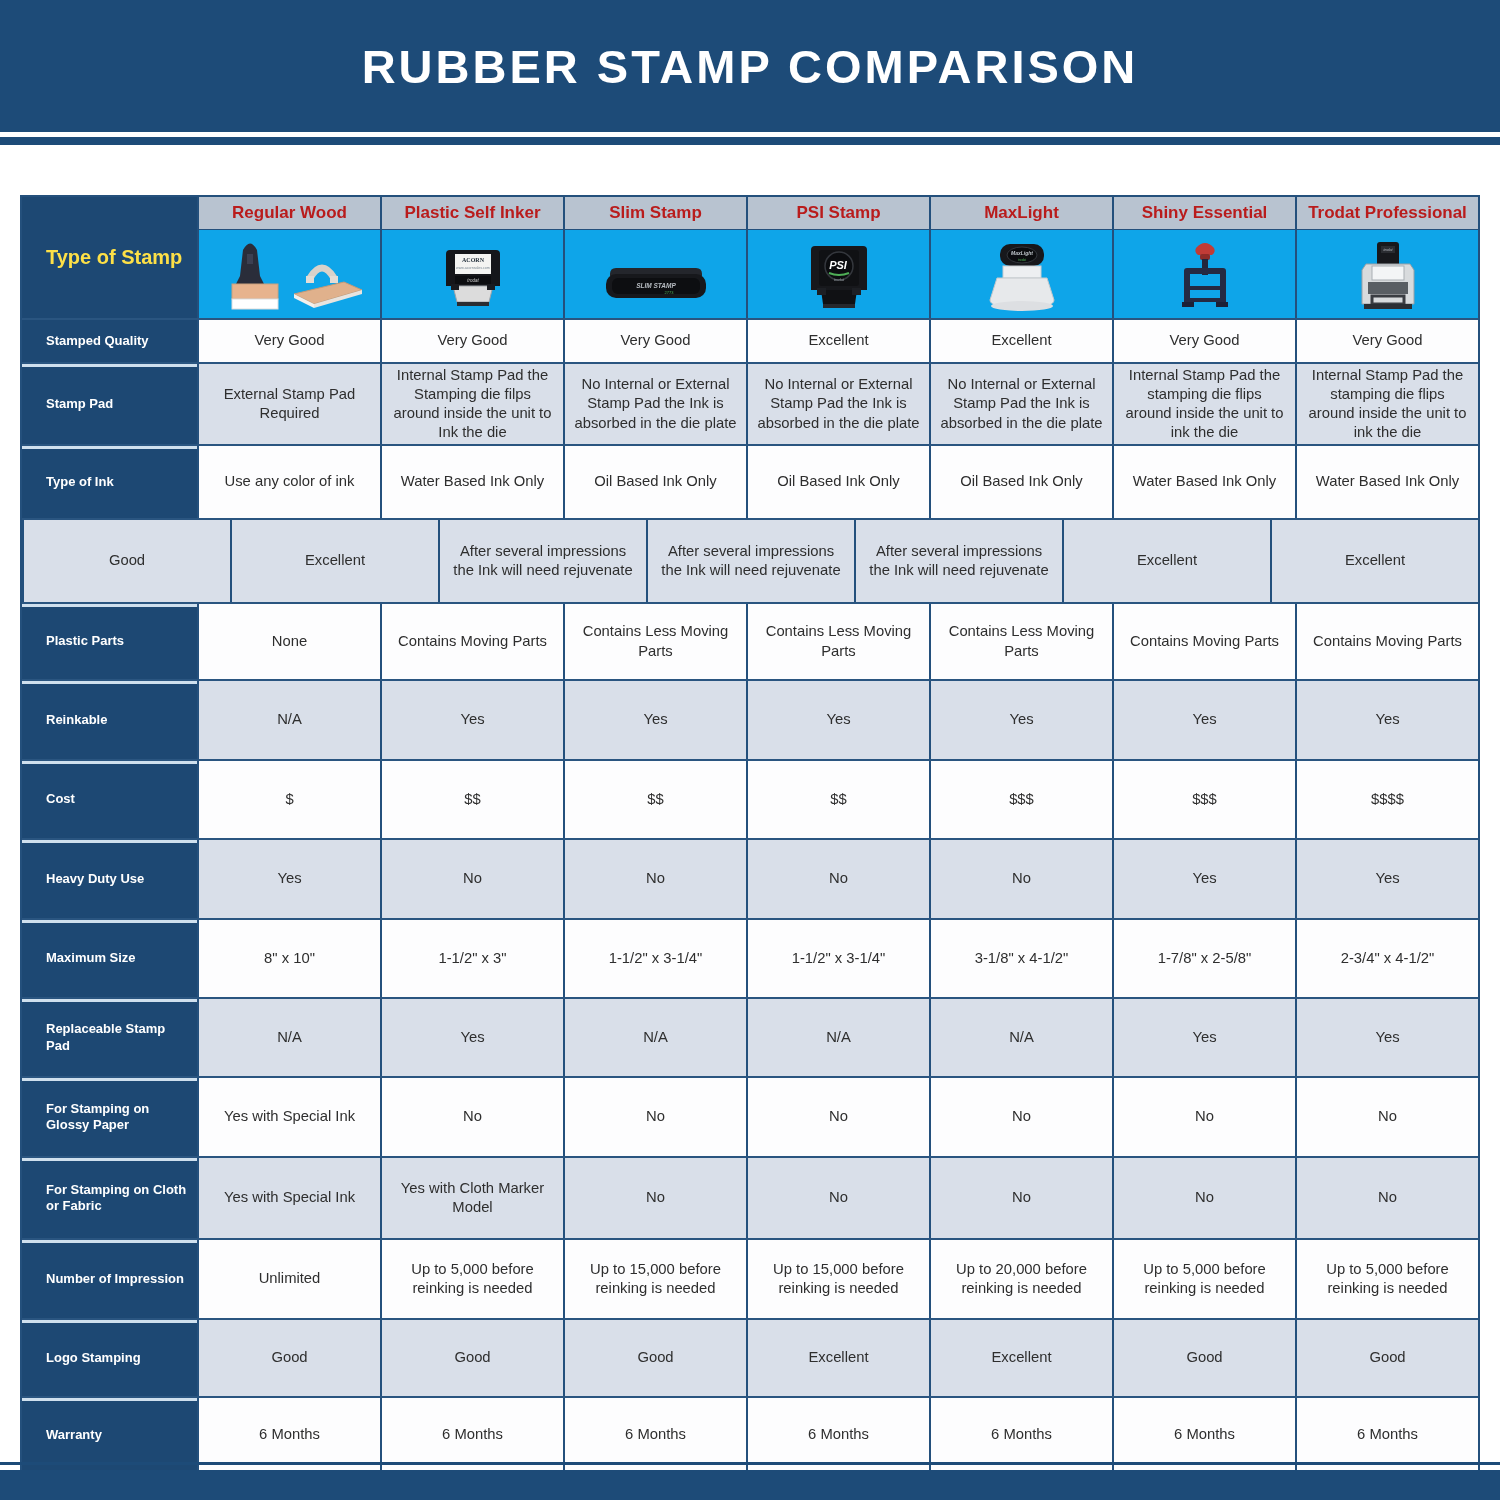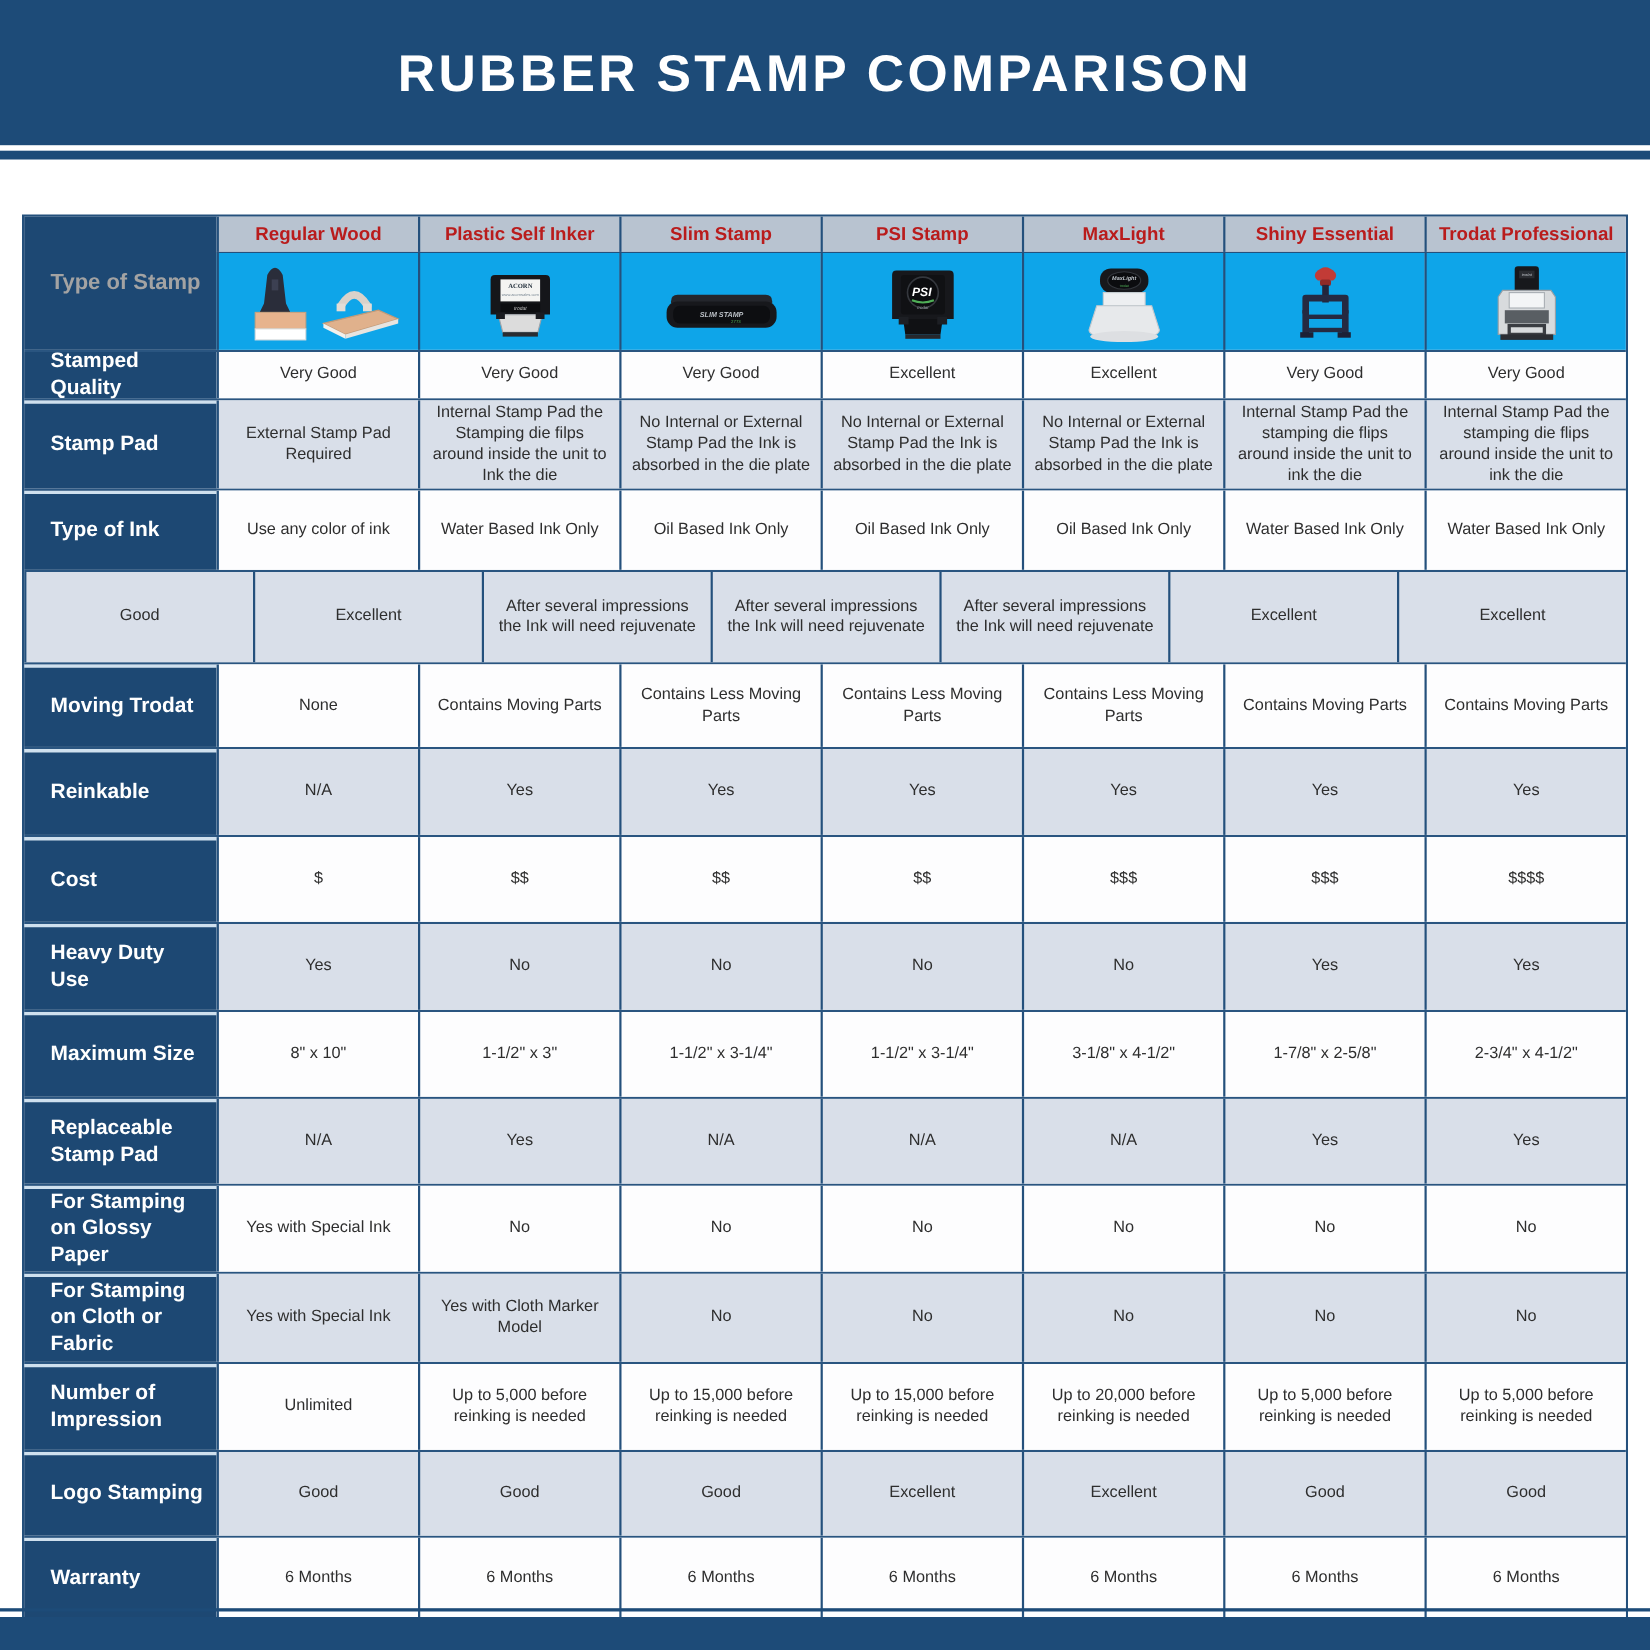--- a/index.html
+++ b/index.html
@@ -28,41 +28,41 @@
     position:absolute;left:0;top:1470px;width:1500px;height:30px;background:#1d4b78;
   }
   
   .cmp-table{
     position:absolute;left:20px;top:195px;width:1460px;
     border:2px solid #24507c;box-sizing:border-box;
     background:#ffffff;
   }
   .head-wrap{display:flex;}
   .corner-cell{
-    width:175px;flex:0 0 175px;background:#1d4873;color:#a3a3a3;
+    width:175px;flex:0 0 175px;background:#1d4873;color:#fde047;
     display:flex;align-items:center;box-sizing:border-box;
     padding-left:24px;font-weight:bold;font-size:20px;
   }
   .head-right{flex:1;display:flex;flex-direction:column;}
   .title-row{display:flex;height:32px;}
   .title-cell{
     flex:1;background:#b8c3d0;color:#b91c1c;font-weight:bold;font-size:17px;
     display:flex;align-items:center;justify-content:center;
     border-left:2px solid #24507c;box-sizing:border-box;
   }
   .img-row{display:flex;height:88px;border-top:1px solid #24507c;}
   .img-cell{
     flex:1;background:#0ea5e9;display:flex;align-items:center;justify-content:center;
     border-left:2px solid #24507c;box-sizing:border-box;
   }
   .data-row{display:flex;border-top:2px solid #2a5580;}
   .row-label{
     width:175px;flex:0 0 175px;background:#1d4873;color:#ffffff;
     display:flex;align-items:center;box-sizing:border-box;
-    padding:4px 10px 4px 24px;font-weight:bold;font-size:19px;line-height:1.25;
+    padding:4px 10px 4px 24px;font-weight:bold;font-size:13px;line-height:1.25;
   }
   .data-row + .data-row .row-label{box-shadow:inset 0 3px 0 #cfe0ee;}
   .data-cell{
     flex:1;display:flex;align-items:center;justify-content:center;text-align:center;
     border-left:2px solid #24507c;box-sizing:border-box;
     color:#2e2e2e;font-size:14.8px;line-height:1.3;padding:4px 9px;
   }
   .bg-white{background:#fdfdfe;}
   .bg-alt{background:#d9dfe9;}
   svg{display:block;}
@@ -223,21 +223,21 @@
       <div class="data-row" style="height: 82px;">
         <div class="data-cell bg-alt">Good</div>
         <div class="data-cell bg-alt">Excellent</div>
         <div class="data-cell bg-alt">After several impressions the Ink will need rejuvenate</div>
         <div class="data-cell bg-alt">After several impressions the Ink will need rejuvenate</div>
         <div class="data-cell bg-alt">After several impressions the Ink will need rejuvenate</div>
         <div class="data-cell bg-alt">Excellent</div>
         <div class="data-cell bg-alt">Excellent</div>
       </div>
       <div class="data-row" style="height: 75px;">
-        <div class="row-label">Moving Trodat</div>
+        <div class="row-label">Plastic Parts</div>
         <div class="data-cell bg-white">None</div>
         <div class="data-cell bg-white">Contains Moving Parts</div>
         <div class="data-cell bg-white">Contains Less Moving Parts</div>
         <div class="data-cell bg-white">Contains Less Moving Parts</div>
         <div class="data-cell bg-white">Contains Less Moving Parts</div>
         <div class="data-cell bg-white">Contains Moving Parts</div>
         <div class="data-cell bg-white">Contains Moving Parts</div>
       </div>
       <div class="data-row" style="height: 78px;">
         <div class="row-label">Reinkable</div>

